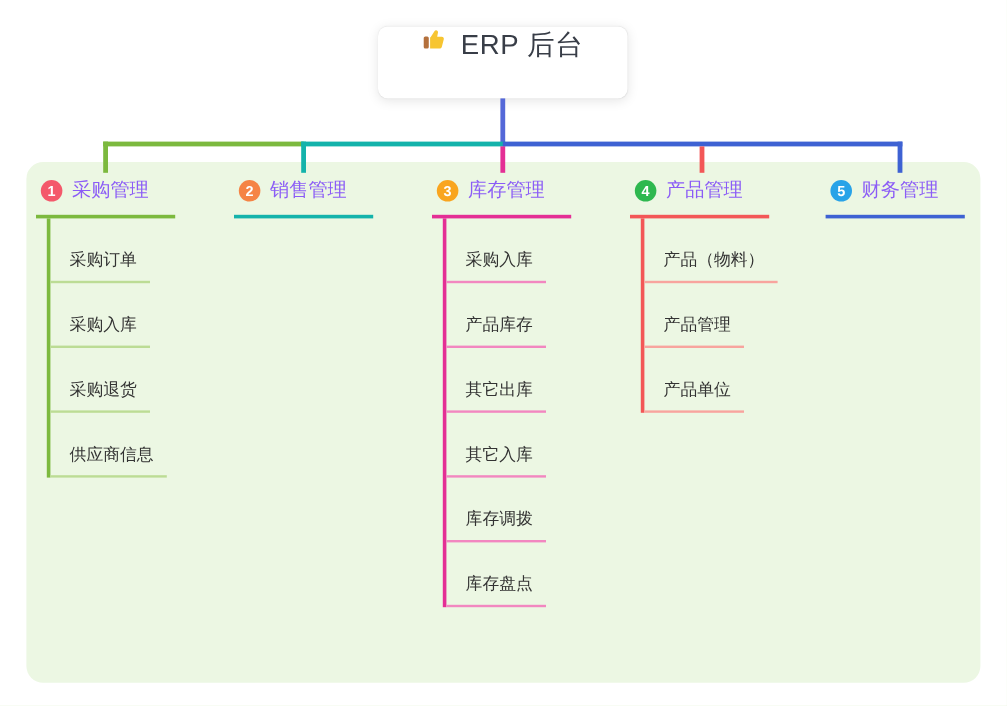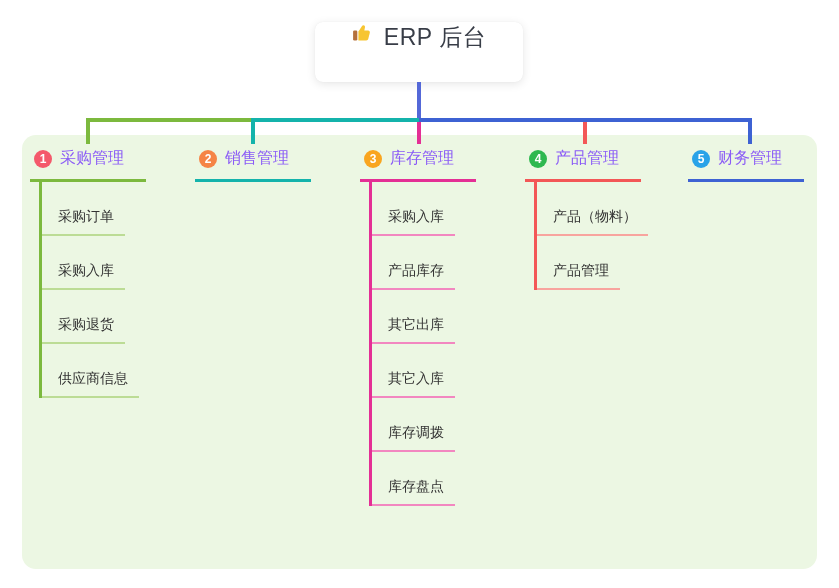--- a/index.html
+++ b/index.html
@@ -160,20 +160,23 @@
       <span class="badge" style="background: rgb(46, 184, 79);">4</span>
       <span class="branch-label">产品管理</span>
     </div>
     <ul class="children">
           <li class="child">
             <span class="child-label">产品（物料）</span>
           </li>
           <li class="child">
             <span class="child-label">产品管理</span>
           </li>
+          <li class="child">
+            <span class="child-label">产品单位</span>
+          </li>
         </ul>
   </section>
 
   <section class="branch b5" style="--c: #3e62d3; --light: #9cb0e6;">
     <div class="branch-header">
       <span class="badge" style="background: rgb(41, 163, 232);">5</span>
       <span class="branch-label">财务管理</span>
     </div>
   </section>
 </div>

